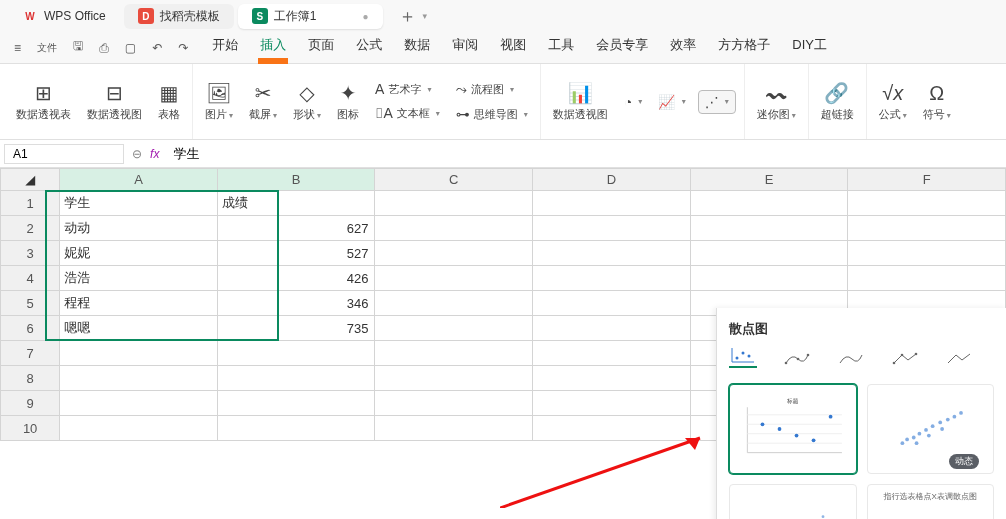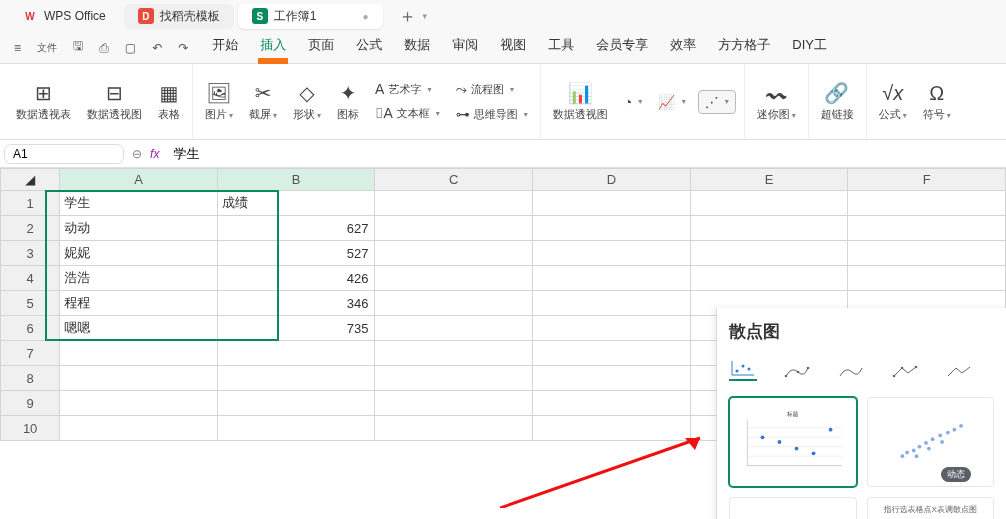--- a/index.html
+++ b/index.html
@@ -19,46 +19,46 @@
 .ribbon{height:76px;background:#fff;display:flex;align-items:center;border-bottom:1px solid #e0e0e0;padding:0 4px}
 .rgroup{display:flex;flex-direction:column;align-items:center;padding:0 8px;height:100%;justify-content:center;border-right:1px solid #eee}
 .rgroup.row{flex-direction:row;gap:8px}
 .rbtn{display:flex;flex-direction:column;align-items:center;gap:2px;font-size:11px;color:#444;cursor:pointer;padding:2px 4px}
 .rbtn .ricon{font-size:20px;height:24px;display:flex;align-items:center}
 .rbtn.small{flex-direction:row;font-size:11px;gap:4px}
 .rbtn.small .ricon{font-size:14px;height:auto}
 .rstack{display:flex;flex-direction:column;gap:4px;align-items:flex-start}
 .dd{font-size:8px;color:#888;margin-left:2px}
 .cellbar{height:28px;display:flex;align-items:center;border-bottom:1px solid #e0e0e0;padding:0 4px;gap:8px}
-.cellname{width:120px;border:1px solid #ddd;height:20px;display:flex;align-items:center;padding:0 8px;font-size:12px;border-radius:7px}
+.cellname{width:120px;border:1px solid #ddd;height:20px;display:flex;align-items:center;padding:0 8px;font-size:12px;border-radius:0}
 .cellname input{border:none;outline:none;width:100%;font-size:12px}
 .fxbar{display:flex;align-items:center;gap:8px;flex:1}
 .fxinput{flex:1;height:20px;padding:0 6px;font-size:13px;border:none;outline:none}
 .sheet{display:flex;height:calc(519px - 32px - 32px - 76px - 28px);position:relative}
 .grid{flex:1;overflow:hidden}
 .grid table{border-collapse:collapse;width:100%}
 .grid th,.grid td{border:1px solid #d4d4d4;font-size:13px;font-weight:normal;text-align:center;background:#fff}
 .grid .rowhdr{background:#f0f0f0;width:44px;height:25px;color:#555}
 .grid .colhdr{background:#f0f0f0;height:22px;color:#555;width:117px}
 .grid .sel-col{background:#d8f0e4}
 .grid .corner{background:#f0f0f0;width:44px}
 .grid td.data{text-align:left;padding:0 4px;height:25px}
 .grid td.num{text-align:right;padding:0 6px}
 .selbox{position:absolute;border:2px solid #0a8a5f;pointer-events:none;left:45px;top:22px;width:234px;height:151px}
 .arrow{position:absolute;left:500px;top:260px;width:220px;height:80px;pointer-events:none}
 .scatter-panel{position:absolute;right:0;top:140px;width:290px;height:379px;background:#fff;border-left:1px solid #ddd;box-shadow:-2px 0 6px rgba(0,0,0,0.08);padding:12px}
-.scatter-panel h3{font-size:17px;font-weight:600;margin-bottom:18px}
+.scatter-panel h3{font-size:13px;font-weight:600;margin-bottom:10px}
 .scatter-icons{display:flex;gap:26px;margin-bottom:16px}
 .sicon{width:28px;height:20px;display:flex;align-items:center;justify-content:center;position:relative;cursor:pointer}
 .sicon.active{border-bottom:2px solid #0a8a5f;padding-bottom:4px;margin-bottom:-4px}
 .sicon svg{width:26px;height:18px}
 .thumb-grid{display:grid;grid-template-columns:1fr 1fr;gap:10px}
 .thumb{border:1px solid #e8e8e8;border-radius:4px;height:90px;background:#fff;position:relative;padding:6px;display:flex;flex-direction:column;align-items:center;justify-content:center;cursor:pointer}
 .thumb:first-child{border:1px solid #0a8a5f;box-shadow:0 0 0 1px #0a8a5f}
-.thumb .badge{position:absolute;right:22px;bottom:4px;background:#5a5e65;color:#fff;font-size:9px;padding:1px 6px;border-radius:8px}
+.thumb .badge{position:absolute;right:14px;bottom:4px;background:#5a5e65;color:#fff;font-size:9px;padding:1px 6px;border-radius:8px}
 .thumb .mini{width:100%;height:100%}
 .thumb .ttitle{font-size:8px;color:#666;margin-bottom:16px}
 </style>
 </head>
 <body>
 
 <div class="titlebar">
   <div class="tab app">
     <span class="app-icon" style="color:#d33">W</span>
     <span>WPS Office</span>

